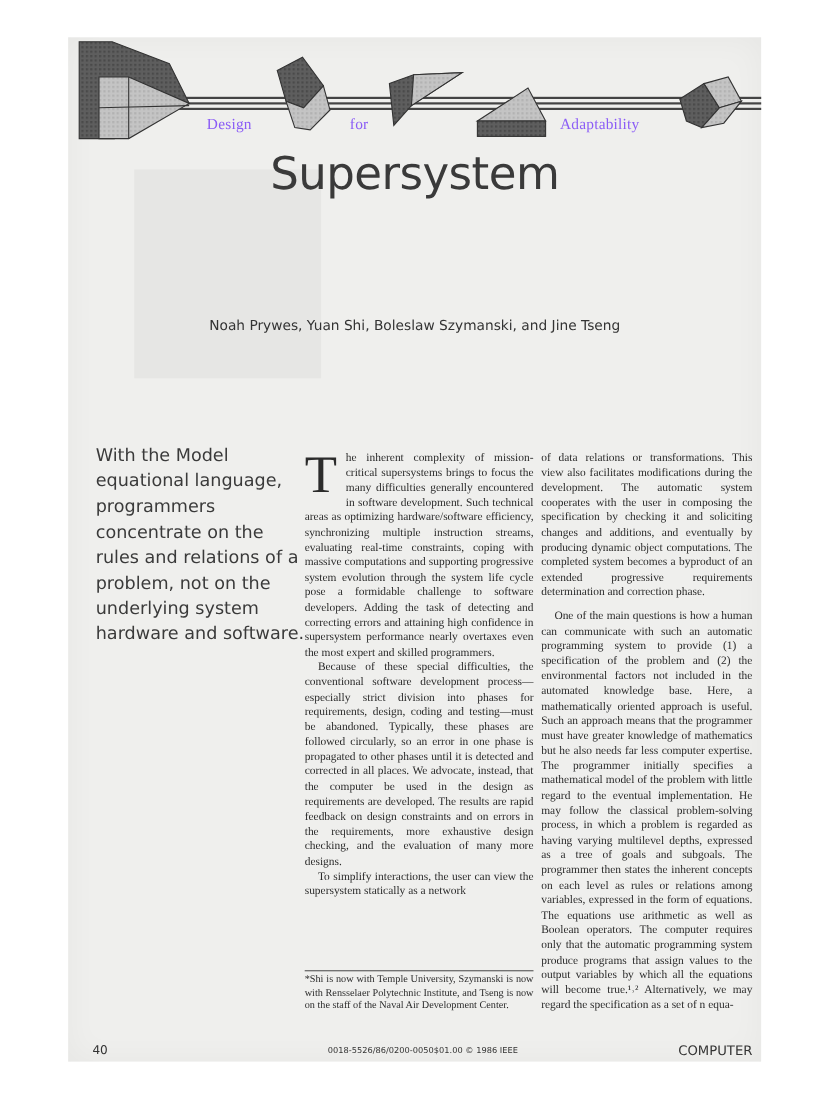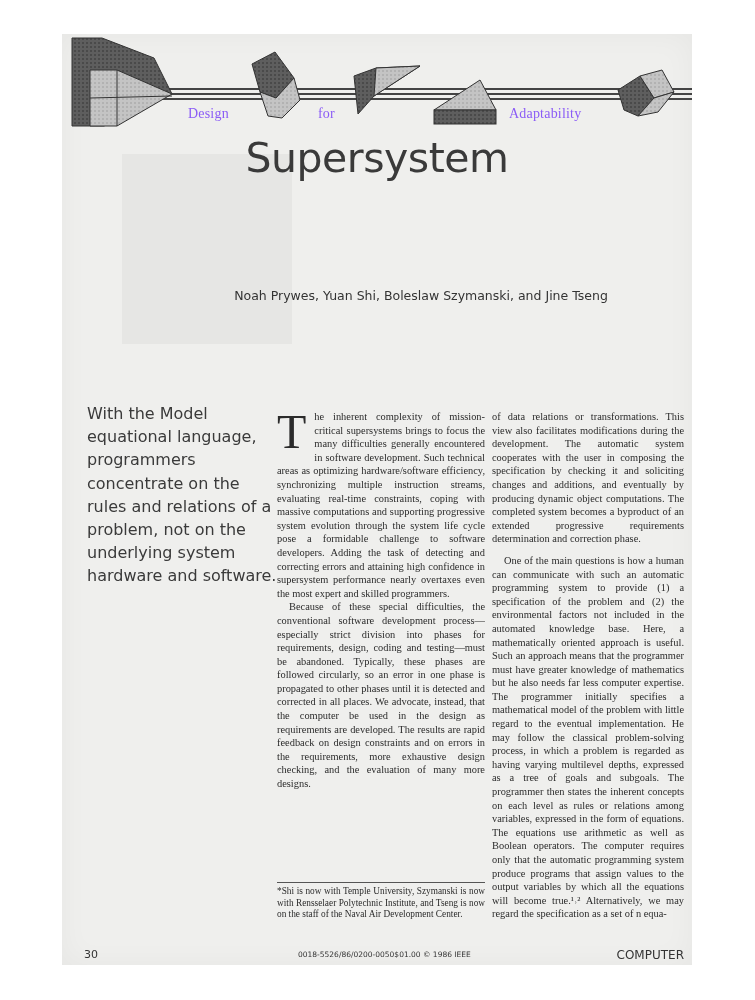--- a/index.html
+++ b/index.html
@@ -15,21 +15,21 @@
     position:absolute; top:36px; font-family:Liberation Serif, serif;
     font-size:14px; color:#8b5cf6; letter-spacing:0.2px;margin-top:36px;
   }
   .title {
     position:absolute; left:0; width:630px; text-align:center;
     font-family:"DejaVu Sans", sans-serif; color:#3a3a3a; font-weight:normal;
     font-size:41px; line-height:44px; letter-spacing:-0.5px;
   }
   .authors {
     position:absolute; left:0; width:630px; text-align:center;
-    font-family:"DejaVu Sans", sans-serif; color:#333; font-size:12.5px;padding-left:44px;
+    font-family:"DejaVu Sans", sans-serif; color:#333; font-size:12.5px;
   }
   .pullquote {
     position:absolute; left:25px; top:368px; width:190px;
     font-family:"DejaVu Sans", sans-serif; font-size:16px; line-height:23.2px;
     color:#3a3a3a;
   }
   .col {
     position:absolute; font-family:"Liberation Serif", serif;
     font-size:10.4px; line-height:13.6px; color:#2b2b2b; text-align:justify;
   }
@@ -115,26 +115,27 @@
 
   <div class="title" style="top:102px;">Supersystem</div>
 
   <div class="authors" style="top:254px;">Noah Prywes, Yuan Shi, Boleslaw Szymanski, and Jine Tseng</div>
 
   <div class="pullquote">With the Model equational language, programmers concentrate on the rules and relations of a problem, not on the underlying system hardware and software.</div>
 
   <div class="col" style="left:215px; top:376px; width:208px;">
     <p class="first"><span class="dropcap">T</span><span>he inherent complexity of mission-critical supersystems brings to focus the many difficulties generally encountered in software development. Such technical areas as optimizing hardware/software efficiency, synchronizing multiple instruction streams, evaluating real-time constraints, coping with massive computations and supporting progressive system evolution through the system life cycle pose a formidable challenge to software developers. Adding the task of detecting and correcting errors and attaining high confidence in supersystem performance nearly overtaxes even the most expert and skilled programmers.</span></p>
     <p>Because of these special difficulties, the conventional software development process—especially strict division into phases for requirements, design, coding and testing—must be abandoned. Typically, these phases are followed circularly, so an error in one phase is propagated to other phases until it is detected and corrected in all places. We advocate, instead, that the computer be used in the design as requirements are developed. The results are rapid feedback on design constraints and on errors in the requirements, more exhaustive design checking, and the evaluation of many more designs.</p>
+    <p>To simplify interactions, the user can view the supersystem statically as a network</p>
   </div>
 
   <div class="footnote-rule"></div>
   <div class="footnote">*Shi is now with Temple University, Szymanski is now with Rensselaer Polytechnic Institute, and Tseng is now on the staff of the Naval Air Development Center.</div>
 
   <div class="col" style="left:430px; top:376px; width:192px;">
     <p class="noindent">of data relations or transformations. This view also facilitates modifications during the development. The automatic system cooperates with the user in composing the specification by checking it and soliciting changes and additions, and eventually by producing dynamic object computations. The completed system becomes a byproduct of an extended progressive requirements determination and correction phase.</p>
     <p style="margin-top:8px;">One of the main questions is how a human can communicate with such an automatic programming system to provide (1) a specification of the problem and (2) the environmental factors not included in the automated knowledge base. Here, a mathematically oriented approach is useful. Such an approach means that the programmer must have greater knowledge of mathematics but he also needs far less computer expertise. The programmer initially specifies a mathematical model of the problem with little regard to the eventual implementation. He may follow the classical problem-solving process, in which a problem is regarded as having varying multilevel depths, expressed as a tree of goals and subgoals. The programmer then states the inherent concepts on each level as rules or relations among variables, expressed in the form of equations. The equations use arithmetic as well as Boolean operators. The computer requires only that the automatic programming system produce programs that assign values to the output variables by which all the equations will become true.¹˒² Alternatively, we may regard the specification as a set of n equa-</p>
   </div>
 
-  <div class="foot" style="left:22px; font-size:11px;">30</div>
+  <div class="foot" style="left:22px; font-size:11px;">40</div>
   <div class="foot" style="left:236px; font-size:7.5px; top:916px;">0018-5526/86/0200-0050$01.00 © 1986 IEEE</div>
   <div class="foot" style="right:8px; font-size:12px;">COMPUTER</div>
 </div>
 
 </body></html>

